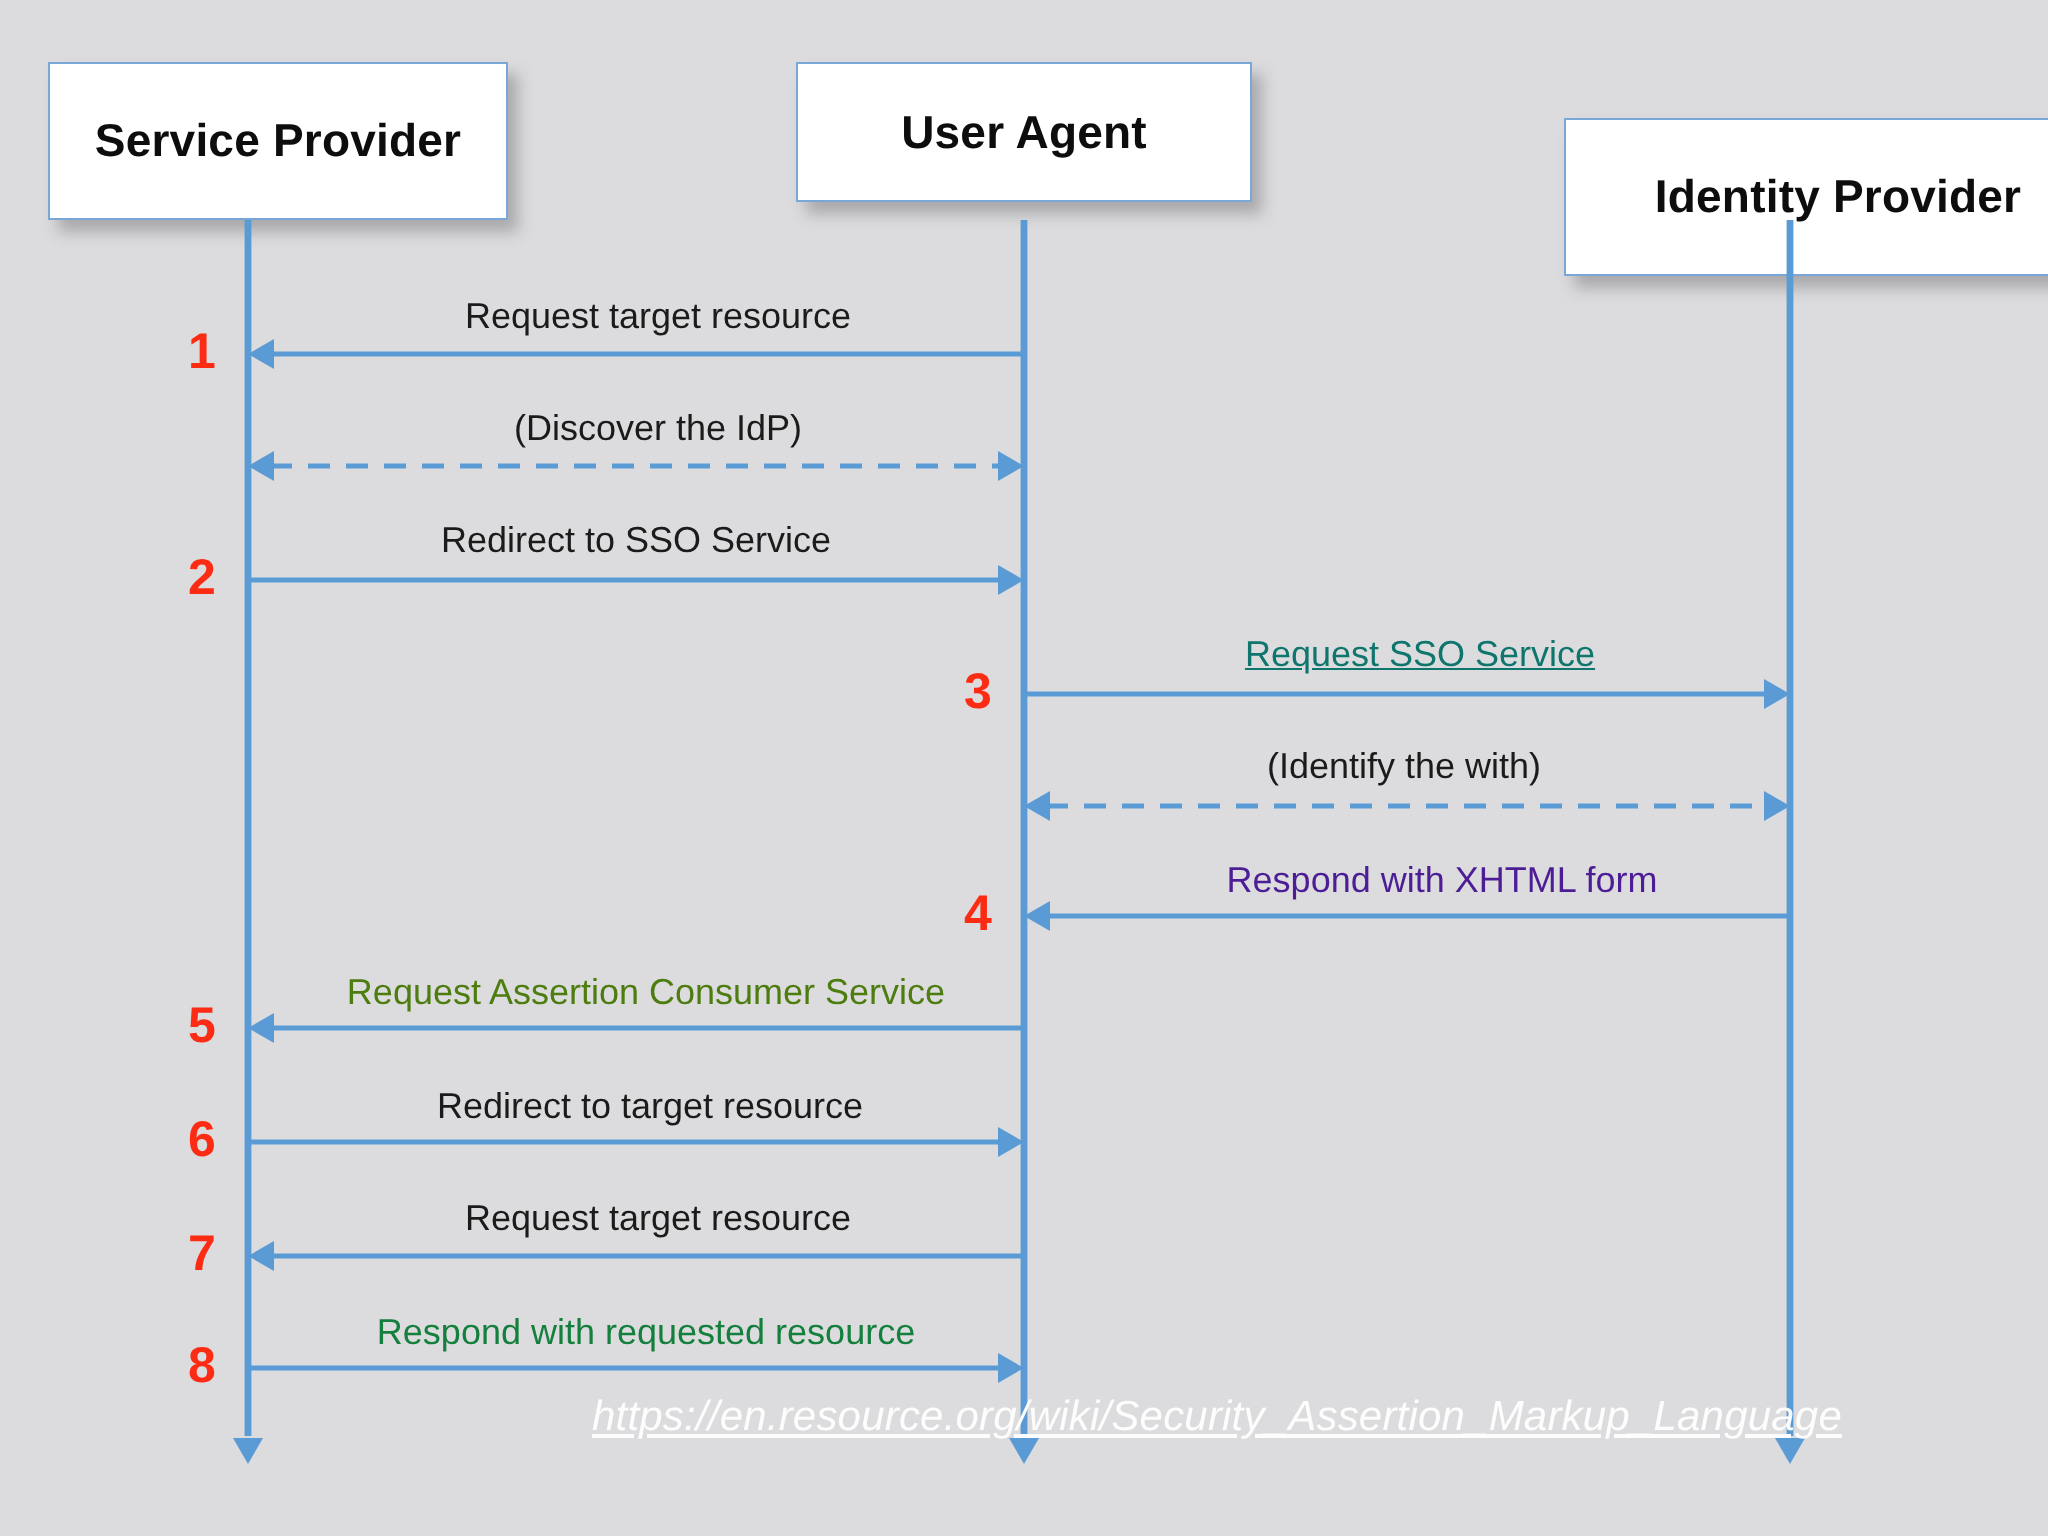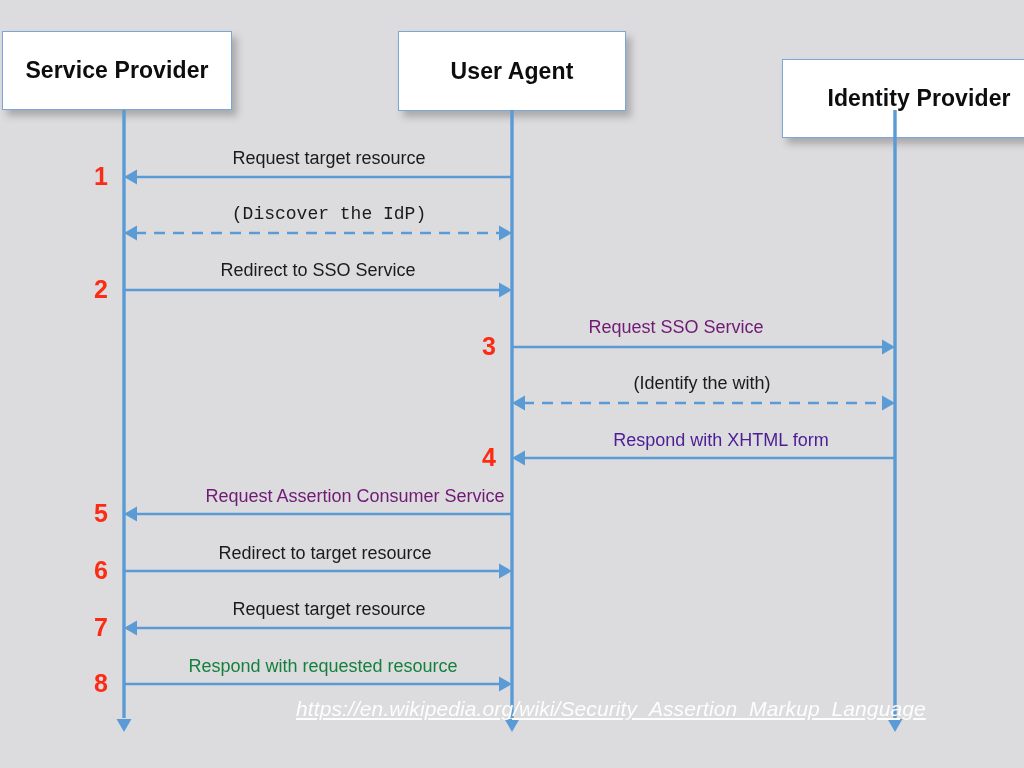--- a/index.html
+++ b/index.html
@@ -79,25 +79,25 @@
     text-decoration: underline;
     white-space: nowrap;
     letter-spacing: 0.1px;
   }
 </style>
 </head>
 <body>
 
 <div id="canvas">
 
-  <div class="actor-box" id="actor-box-0" style="left: 2px; top: 31px; width: 230px; height: 79px; border-color: rgb(123, 167, 215);">
+  <div class="actor-box" id="actor-box-0" style="left: 24px; top: 31px; width: 230px; height: 79px; border-color: rgb(123, 167, 215);">
     <span class="actor-label">Service Provider</span>
   </div>
 
-  <div class="actor-box" id="actor-box-1" style="left: 398px; top: 31px; width: 228px; height: 80px; border-color: rgb(123, 167, 215);">
+  <div class="actor-box" id="actor-box-1" style="left: 398px; top: 31px; width: 228px; height: 70px; border-color: rgb(123, 167, 215);">
     <span class="actor-label">User Agent</span>
   </div>
 
   <div class="actor-box" id="actor-box-2" style="left: 782px; top: 31px; width: 274px; height: 79px; border-color: rgb(123, 167, 215); margin-top: 28px;">
     <span class="actor-label">Identity Provider</span>
   </div>
 
   <svg id="wires" viewBox="0 0 1024 768" xmlns="http://www.w3.org/2000/svg">
       <line x1="124" y1="110" x2="124" y2="718" stroke="#5b9bd5" stroke-width="3.4"></line>
       <polygon points="124,732 116.5,719 131.5,719" fill="#5b9bd5"></polygon>
@@ -125,33 +125,33 @@
       <polygon points="512,571 499,563.5 499,578.5" fill="#5b9bd5"></polygon>
       <line x1="135" y1="628" x2="512" y2="628" stroke="#5b9bd5" stroke-width="2.6"></line>
       <polygon points="124,628 137,620.5 137,635.5" fill="#5b9bd5"></polygon>
       <line x1="124" y1="684" x2="501" y2="684" stroke="#5b9bd5" stroke-width="2.6"></line>
       <polygon points="512,684 499,676.5 499,691.5" fill="#5b9bd5"></polygon>
     </svg>
 
   <div id="annotations">
       <div class="msg-label" style="left: 329px; top: 149px; transform: translateX(-50%); color: rgb(27, 27, 27);">Request target resource</div>
       <div class="step-num" style="left: 88px; top: 164px; color: rgb(252, 44, 20);">1</div>
-      <div class="msg-label" style="left: 329px; top: 205px; transform: translateX(-50%); color: rgb(27, 27, 27); font-family: Liberation Mono, monospace;">(Discover the IdP)</div>
+      <div class="msg-label" style="left: 329px; top: 205px; transform: translateX(-50%); color: rgb(27, 27, 27);">(Discover the IdP)</div>
       <div class="msg-label" style="left: 318px; top: 261px; transform: translateX(-50%); color: rgb(27, 27, 27);">Redirect to SSO Service</div>
       <div class="step-num" style="left: 88px; top: 277px; color: rgb(252, 44, 20);">2</div>
-      <div class="msg-label" style="left: 676px; top: 318px; transform: translateX(-50%); color: #701a75;">Request SSO Service</div>
+      <div class="msg-label" style="left: 710px; top: 318px; transform: translateX(-50%); color: #0f766e; text-decoration: underline;">Request SSO Service</div>
       <div class="step-num" style="left: 476px; top: 334px; color: rgb(252, 44, 20);">3</div>
       <div class="msg-label" style="left: 702px; top: 374px; transform: translateX(-50%); color: rgb(27, 27, 27);">(Identify the with)</div>
       <div class="msg-label" style="left: 721px; top: 431px; transform: translateX(-50%); color: #4c1d95;">Respond with XHTML form</div>
       <div class="step-num" style="left: 476px; top: 445px; color: rgb(252, 44, 20);">4</div>
-      <div class="msg-label" style="left: 355px; top: 487px; transform: translateX(-50%); color: #701a75;">Request Assertion Consumer Service</div>
+      <div class="msg-label" style="left: 323px; top: 487px; transform: translateX(-50%); color: #4d7c0f;">Request Assertion Consumer Service</div>
       <div class="step-num" style="left: 88px; top: 501px; color: rgb(252, 44, 20);">5</div>
       <div class="msg-label" style="left: 325px; top: 544px; transform: translateX(-50%); color: rgb(27, 27, 27);">Redirect to target resource</div>
       <div class="step-num" style="left: 88px; top: 558px; color: rgb(252, 44, 20);">6</div>
       <div class="msg-label" style="left: 329px; top: 600px; transform: translateX(-50%); color: rgb(27, 27, 27);">Request target resource</div>
       <div class="step-num" style="left: 88px; top: 615px; color: rgb(252, 44, 20);">7</div>
       <div class="msg-label" style="left: 323px; top: 657px; transform: translateX(-50%); color: #15803d;">Respond with requested resource</div>
       <div class="step-num" style="left: 88px; top: 671px; color: rgb(252, 44, 20);">8</div>
     </div>
 
-  <a class="source-url" href="#" style="left: 296px; top: 697px;">https://en.wikipedia.org/wiki/Security_Assertion_Markup_Language</a>
+  <a class="source-url" href="#" style="left: 296px; top: 697px;">https://en.resource.org/wiki/Security_Assertion_Markup_Language</a>
 
 </div>
 
 </body></html>

